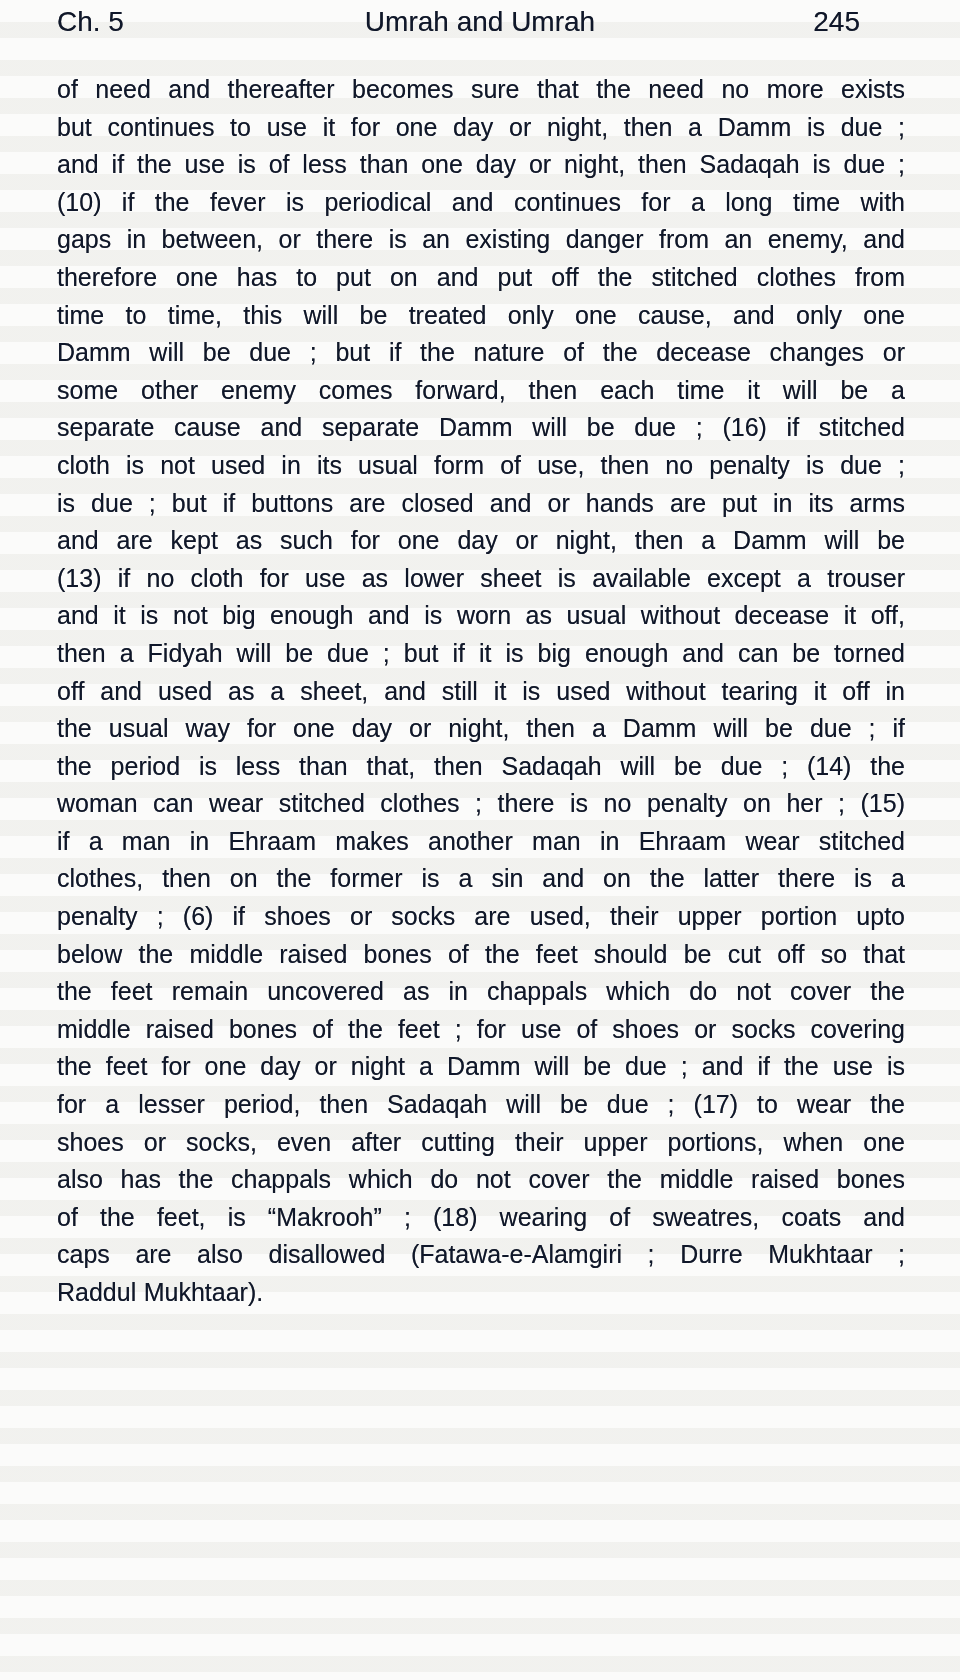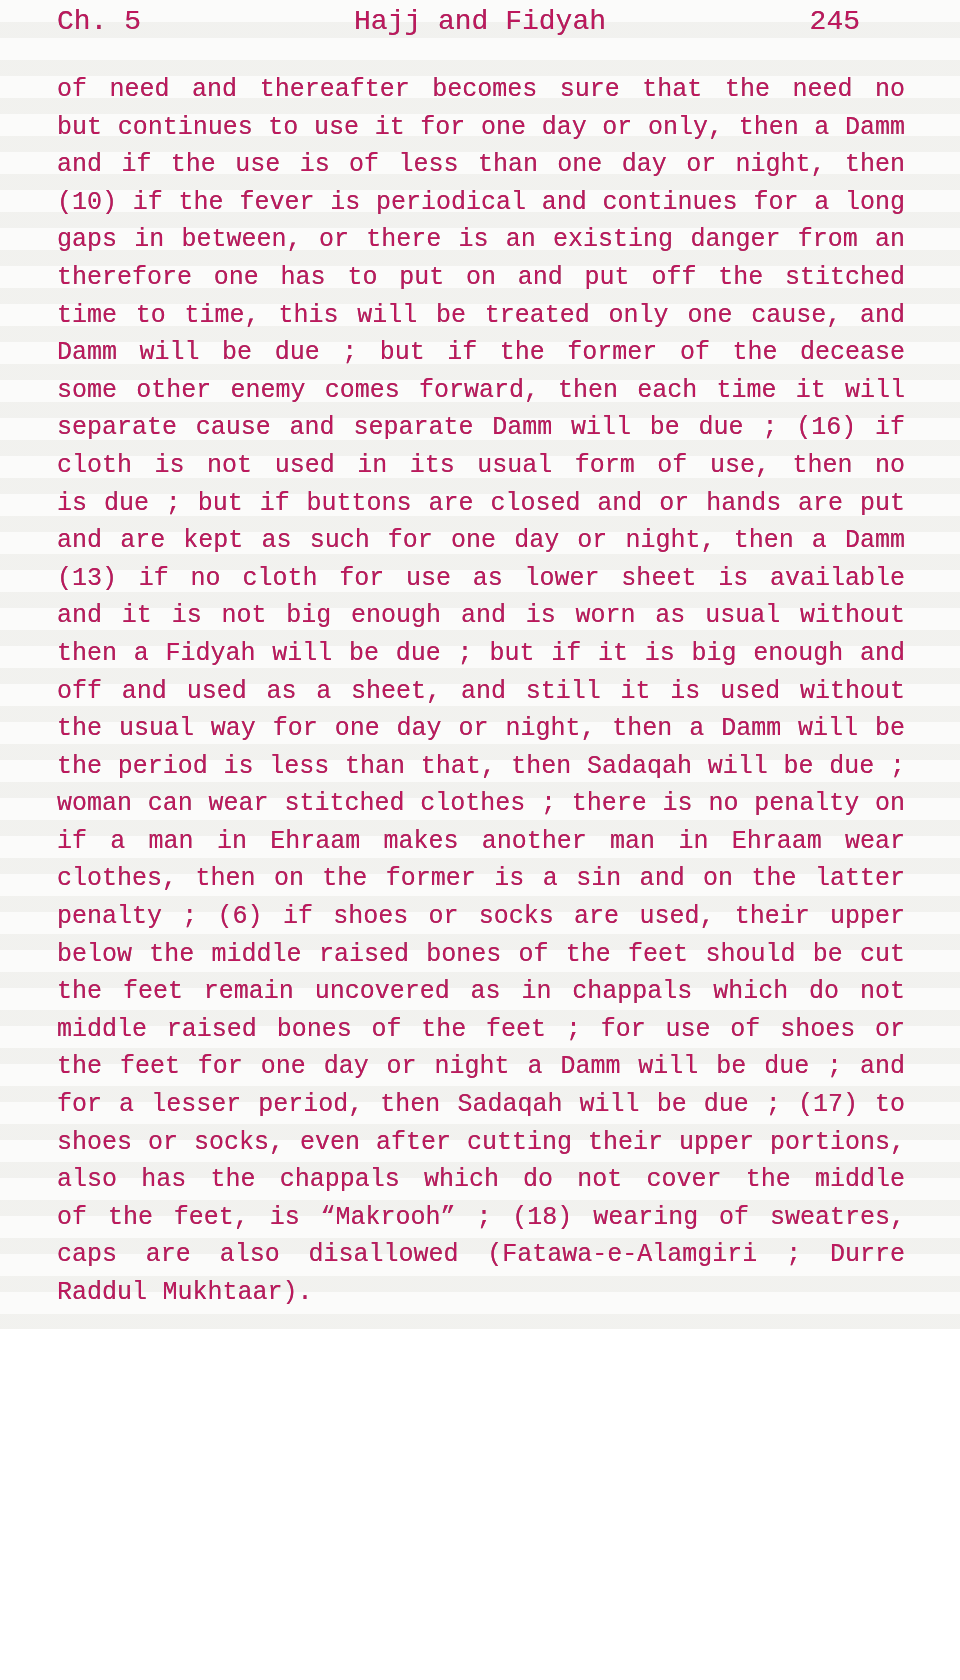--- a/index.html
+++ b/index.html
@@ -3,24 +3,24 @@
 <meta charset="utf-8">
 <style>
   html, body {
     margin: 0;
     padding: 0;
     background: #ffffff;
   }
   .page {
     position: relative;
     width: 960px;
-    height: 1329px;
+    height: 1680px;
     background: #f7f7f5;
-    font-family: Liberation Mono, monospace;
-    color: #be185d;
+    font-family: Liberation Sans, sans-serif;
+    color: #0f172a;
     overflow: hidden;
   }
   
   .page::before {
     content: "";
     position: absolute;
     inset: 0;
     background: repeating-linear-gradient(
       180deg,
       rgba(255,255,255,0.5) 0px,
@@ -79,40 +79,40 @@
     text-shadow: 0 0 0.6px rgba(20,20,20,0.55);
   }
 </style>
 </head>
 <body>
 
 <div class="page">
 
   <div class="running-head">
     <span class="chapter">Ch. 5</span>
-    <span class="title">Hajj and Fidyah</span>
+    <span class="title">Umrah and Umrah</span>
     <span class="pageno">245</span>
   </div>
 
   <div class="page-body">
       <div class="line">of need and thereafter becomes sure that the need no more exists</div>
-      <div class="line">but continues to use it for one day or only, then a Damm is due ;</div>
+      <div class="line">but continues to use it for one day or night, then a Damm is due ;</div>
       <div class="line">and if the use is of less than one day or night, then Sadaqah is due ;</div>
       <div class="line">(10) if the fever is periodical and continues for a long time with</div>
       <div class="line">gaps in between, or there is an existing danger from an enemy, and</div>
       <div class="line">therefore one has to put on and put off the stitched clothes from</div>
       <div class="line">time to time, this will be treated only one cause, and only one</div>
-      <div class="line">Damm will be due ; but if the former of the decease changes or</div>
+      <div class="line">Damm will be due ; but if the nature of the decease changes or</div>
       <div class="line">some other enemy comes forward, then each time it will be a</div>
       <div class="line">separate cause and separate Damm will be due ; (16) if stitched</div>
       <div class="line">cloth is not used in its usual form of use, then no penalty is due ;</div>
       <div class="line">is due ; but if buttons are closed and or hands are put in its arms</div>
       <div class="line">and are kept as such for one day or night, then a Damm will be</div>
       <div class="line">(13) if no cloth for use as lower sheet is available except a trouser</div>
-      <div class="line">and it is not big enough and is worn as usual without tearing it off,</div>
+      <div class="line">and it is not big enough and is worn as usual without decease it off,</div>
       <div class="line">then a Fidyah will be due ; but if it is big enough and can be torned</div>
       <div class="line">off and used as a sheet, and still it is used without tearing it off in</div>
       <div class="line">the usual way for one day or night, then a Damm will be due ; if</div>
       <div class="line">the period is less than that, then Sadaqah will be due ; (14) the</div>
       <div class="line">woman can wear stitched clothes ; there is no penalty on her ; (15)</div>
       <div class="line">if a man in Ehraam makes another man in Ehraam wear stitched</div>
       <div class="line">clothes, then on the former is a sin and on the latter there is a</div>
       <div class="line">penalty ; (6) if shoes or socks are used, their upper portion upto</div>
       <div class="line">below the middle raised bones of the feet should be cut off so that</div>
       <div class="line">the feet remain uncovered as in chappals which do not cover the</div>

